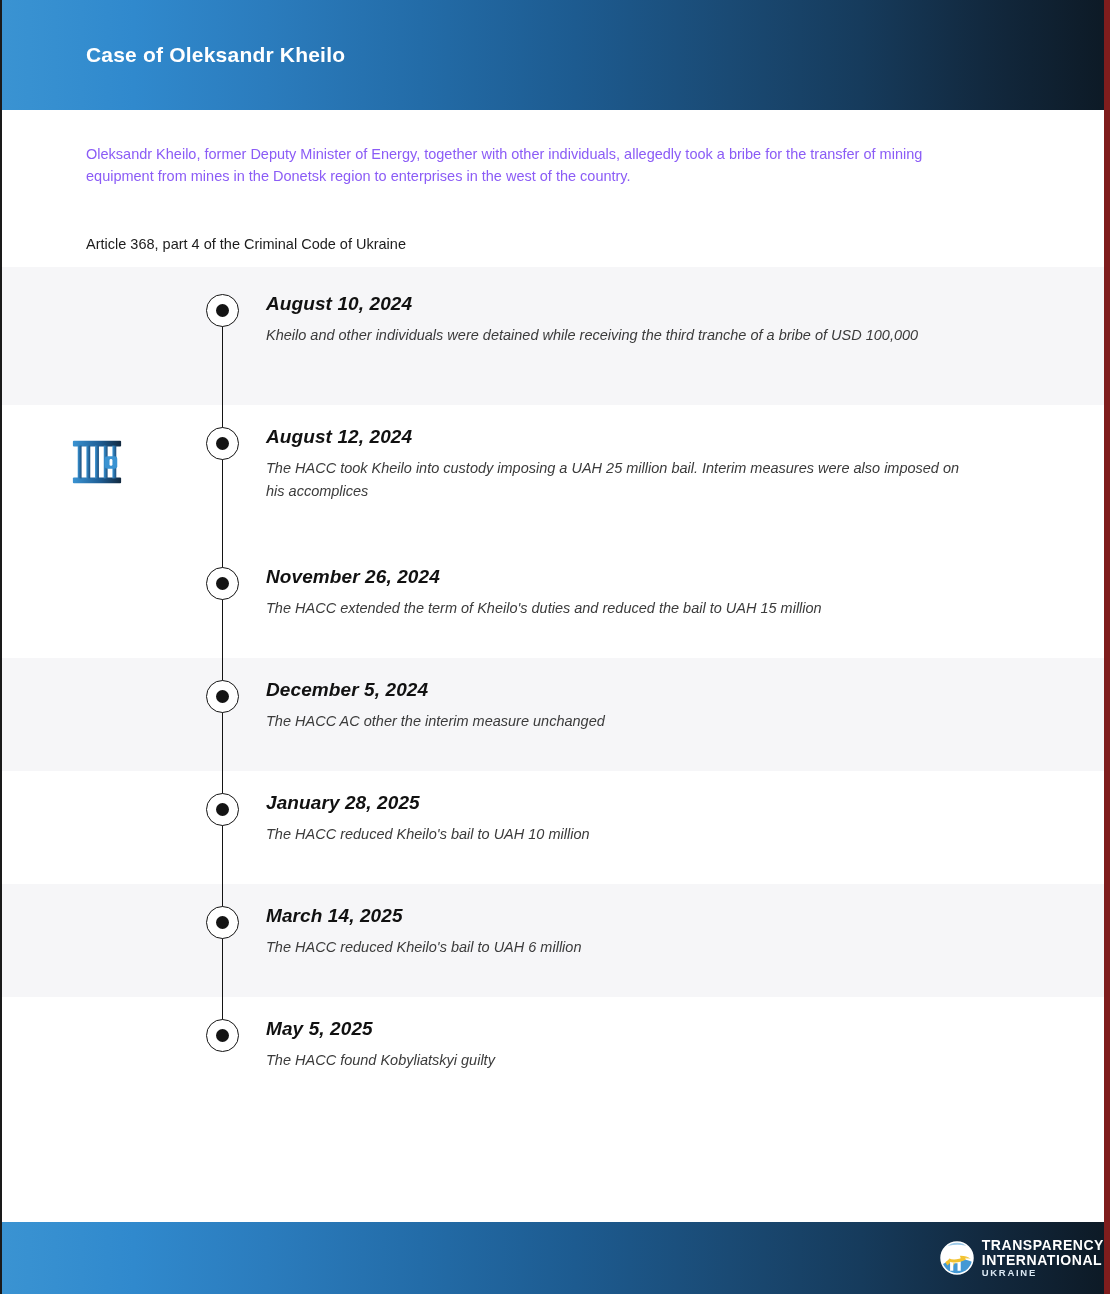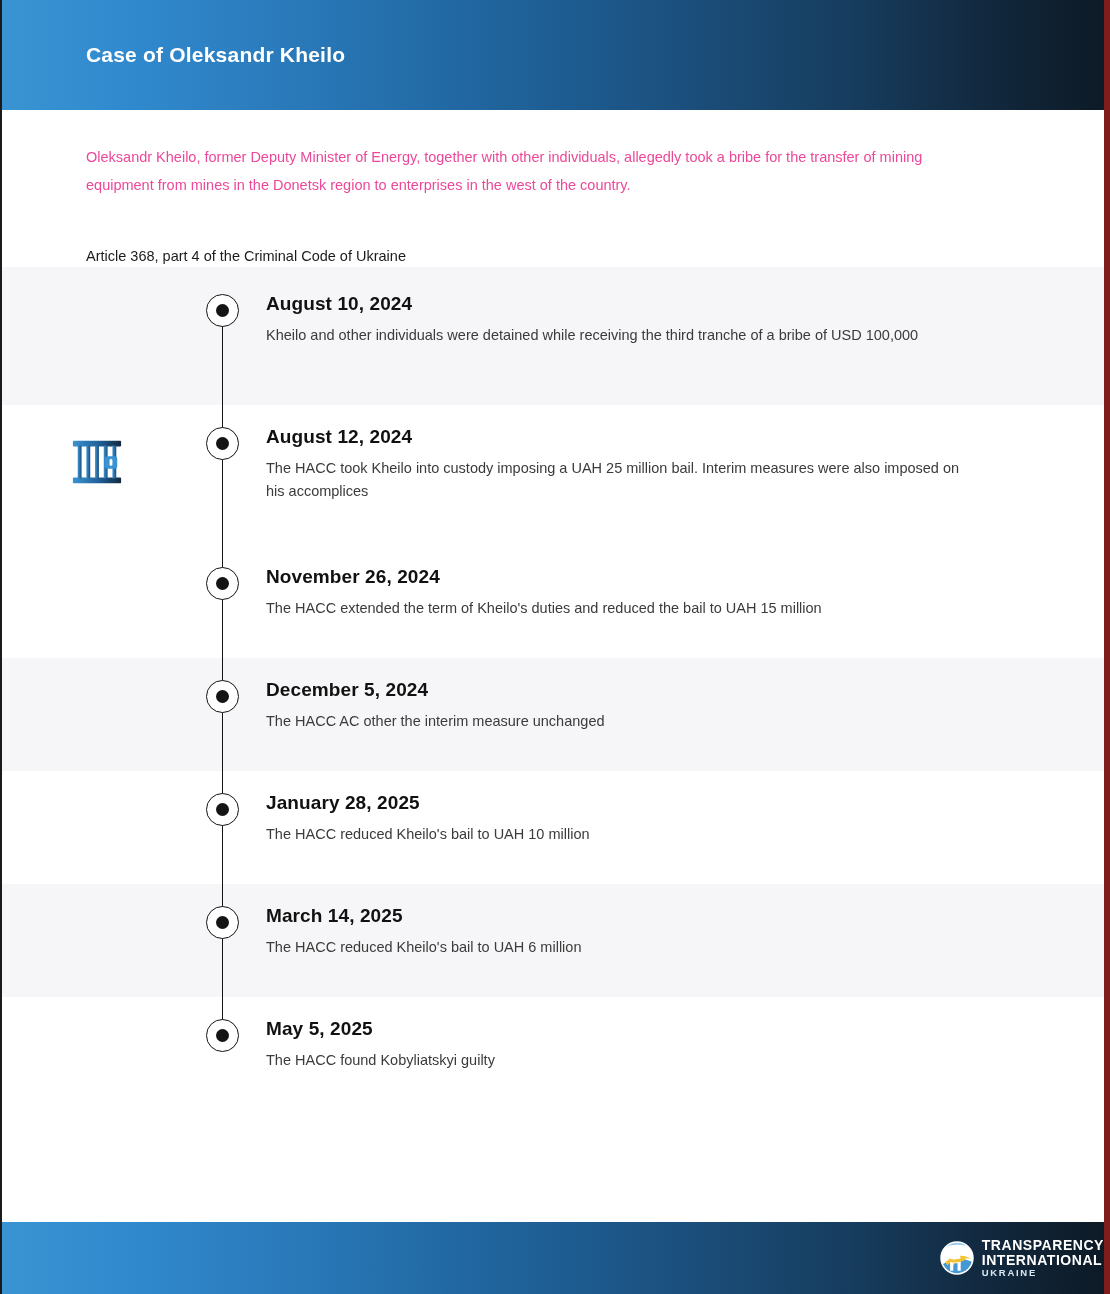--- a/index.html
+++ b/index.html
@@ -48,35 +48,36 @@
   }
 
   
   .intro {
     padding: 33px 84px 0 84px;
     background: #ffffff;
     height: 157px;
   }
   .intro-summary {
     font-size: 14.5px;
-    line-height: 28px;
-    color: #ec4899;
+    line-height: 22px;
+    color: #8b5cf6;
     max-width: 905px;
   }
   .intro-article {
     margin-top: 46px;
     font-size: 14.5px;
     line-height: 22px;
     color: #1c1c1c;
   }
 
   
   .timeline {
     position: relative;
     width: 100%;
+    font-style: italic;
   }
 
   .t-row {
     position: relative;
     display: flex;
     align-items: flex-start;
     width: 100%;
   }
   .t-row.shaded { background: #f6f6f8; }
   .t-row.plain  { background: #ffffff; }

